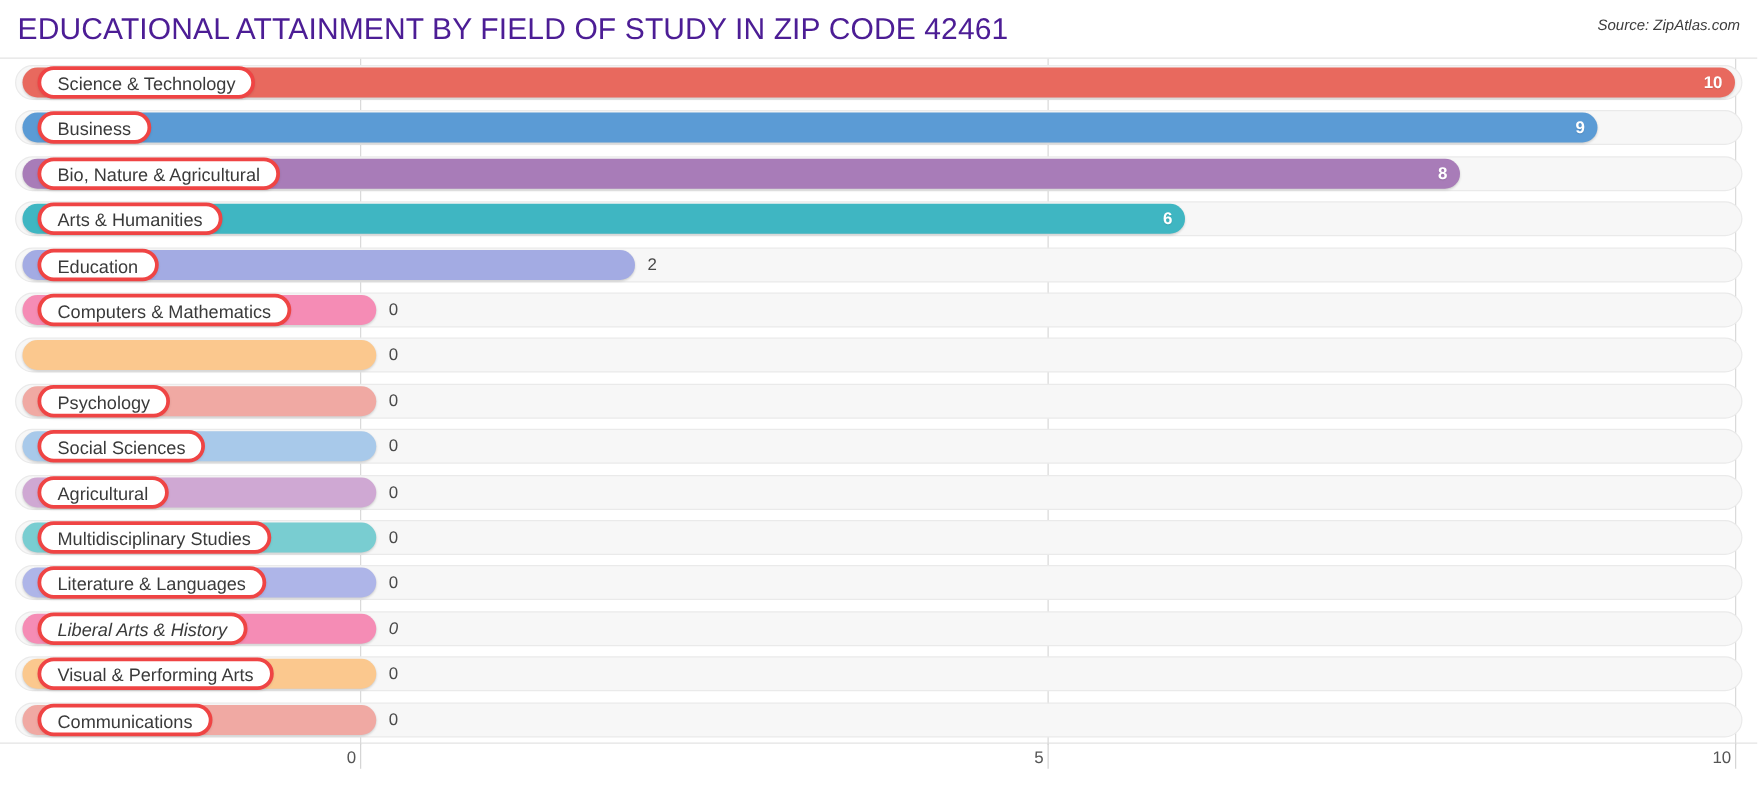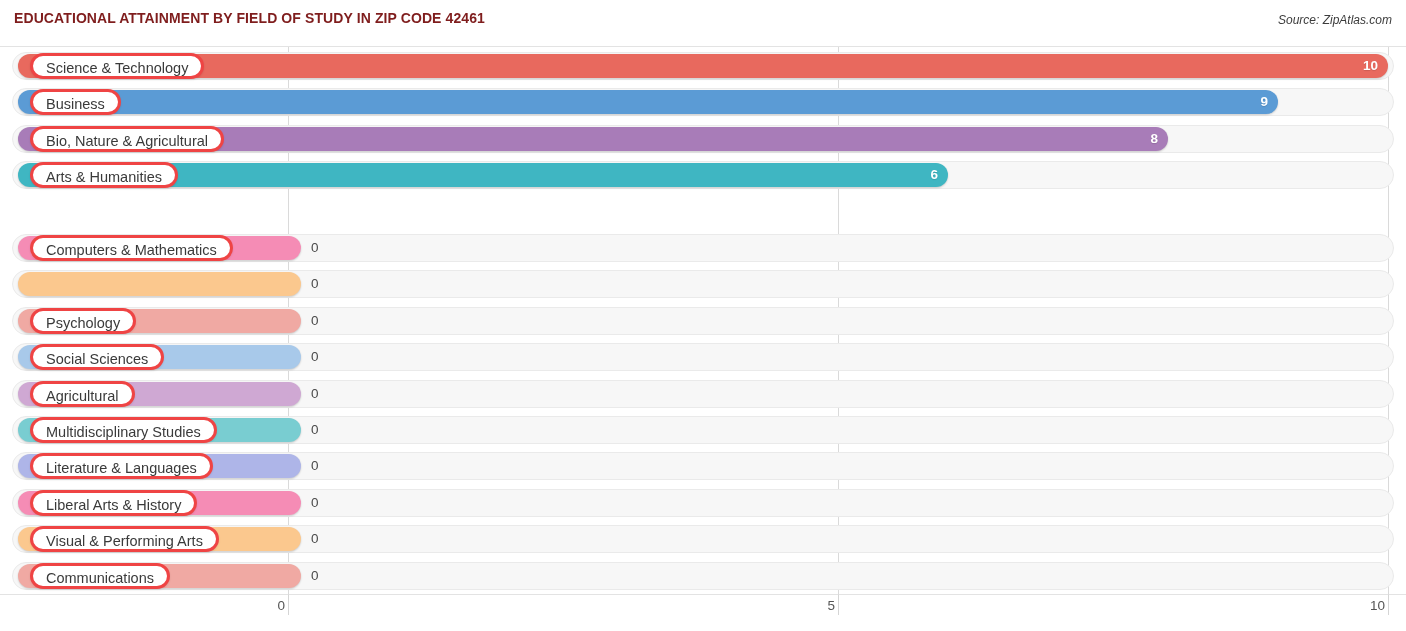--- a/index.html
+++ b/index.html
@@ -19,25 +19,24 @@
 
   
   .header {
     position: absolute;
     top: 0; left: 0;
     width: 1406px; height: 46px;
   }
   .chart-title {
     position: absolute;
     left: 14px; top: 10px;
-    font-size: 14px;
+    font-size: 24px;
     letter-spacing: 0.1px;
-    color: #7f1d1d;
-    white-space: nowrap;
-    font-weight: bold;
+    color: #4c1d95;
+    white-space: nowrap;
   }
   .chart-source {
     position: absolute;
     right: 14px; top: 13px;
     font-size: 12px;
     font-style: italic;
     color: #3c3c3c;
     white-space: nowrap;
   }
 
@@ -186,20 +185,26 @@
           <div class="bar" style="width: 1150px; background: rgb(168, 124, 184);"></div>
           <div class="cat-label">Bio, Nature &amp; Agricultural</div>
           <div class="bar-value inside" style="left: 1122px; width: 24px; text-align: right;">8</div>
         </div>
         <div class="row" style="top: 114.2px;">
           <div class="track"></div>
           <div class="bar" style="width: 930px; background: rgb(63, 182, 194);"></div>
           <div class="cat-label">Arts &amp; Humanities</div>
           <div class="bar-value inside" style="left: 902px; width: 24px; text-align: right;">6</div>
         </div>
+        <div class="row" style="top: 150.6px;">
+          <div class="track"></div>
+          <div class="bar" style="width: 490px; background: rgb(163, 171, 227);"></div>
+          <div class="cat-label">Education</div>
+          <div class="bar-value outside" style="left: 506px;">2</div>
+        </div>
         <div class="row" style="top: 187px;">
           <div class="track"></div>
           <div class="bar" style="width: 283px; background: rgb(245, 140, 181);"></div>
           <div class="cat-label">Computers &amp; Mathematics</div>
           <div class="bar-value outside" style="left: 299px;">0</div>
         </div>
         <div class="row" style="top: 223.4px;">
           <div class="track"></div>
           <div class="bar" style="width: 283px; background: rgb(251, 200, 142);"></div>
           <div class="bar-value outside" style="left: 299px;">0</div>
@@ -227,21 +232,21 @@
           <div class="bar" style="width: 283px; background: rgb(121, 205, 209);"></div>
           <div class="cat-label">Multidisciplinary Studies</div>
           <div class="bar-value outside" style="left: 299px;">0</div>
         </div>
         <div class="row" style="top: 405.4px;">
           <div class="track"></div>
           <div class="bar" style="width: 283px; background: rgb(174, 181, 232);"></div>
           <div class="cat-label">Literature &amp; Languages</div>
           <div class="bar-value outside" style="left: 299px;">0</div>
         </div>
-        <div class="row" style="top: 441.8px;">
+        <div class="row" style="top: 441.8px; font-style: italic;">
           <div class="track"></div>
           <div class="bar" style="width: 283px; background: rgb(245, 140, 181);"></div>
           <div class="cat-label">Liberal Arts &amp; History</div>
           <div class="bar-value outside" style="left: 299px;">0</div>
         </div>
         <div class="row" style="top: 478.2px;">
           <div class="track"></div>
           <div class="bar" style="width: 283px; background: rgb(251, 200, 142);"></div>
           <div class="cat-label">Visual &amp; Performing Arts</div>
           <div class="bar-value outside" style="left: 299px;">0</div>

